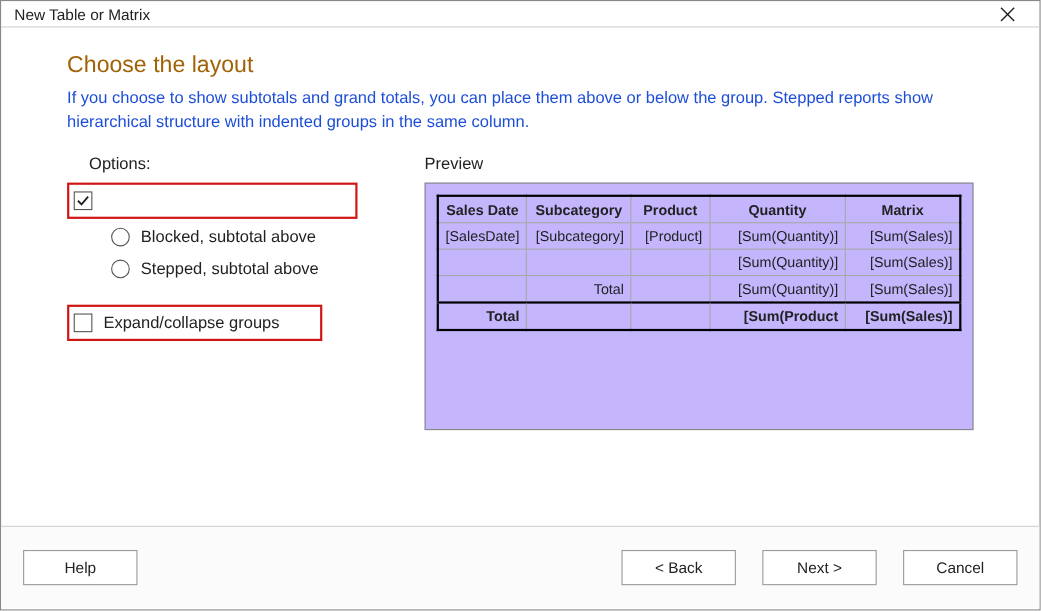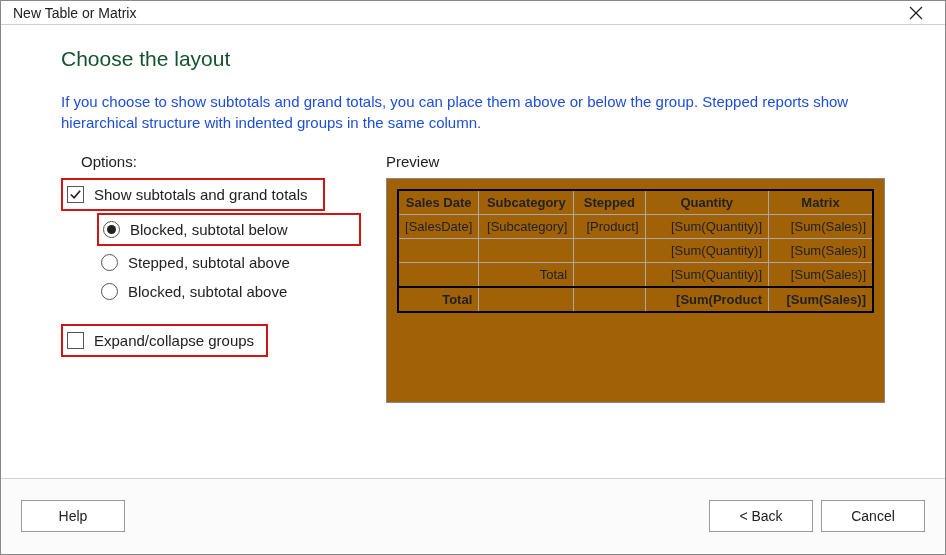--- a/index.html
+++ b/index.html
@@ -27,22 +27,22 @@
     display: flex; align-items: center; justify-content: center;
     cursor: pointer;
   }
   .close-btn svg { width: 14px; height: 14px; }
   .content {
     padding: 22px 60px 10px 60px;
     height: calc(100% - 40px - 60px);
   }
   .page-title {
     font-size: 21px;
-    margin-bottom: 20px;
-    color: #14532d;
+    margin-bottom: 8px;
+    color: #a16207;
   }
   .desc {
     font-size: 15px;
     line-height: 1.4;
     margin-bottom: 20px;
     color: #1d4ed8;
   }
   .columns {
     display: flex;
     gap: 15px;
@@ -61,21 +61,21 @@
     padding: 6px 4px;
     font-size: 15px;
   }
   .opt-indent { margin-left: 36px; }
   .hl {
     border: 2px solid #d01515;
     margin: 2px 0;
   }
   .hl.narrow { width: 264px; }
   .hl.indent { width: 264px; margin-left: 36px; }
-  .hl.narrow2 { width: 207px; }
+  .hl.narrow2 { width: 232px; }
   .checkbox {
     width: 17px; height: 17px;
     border: 1.4px solid #555;
     display: flex; align-items: center; justify-content: center;
     flex-shrink: 0;
     background: #fff;
   }
   .checkbox svg { width: 13px; height: 13px; display: none; }
   .checkbox.checked svg { display: block; }
   .radio {
@@ -89,21 +89,21 @@
   .radio .dot {
     width: 9px; height: 9px; border-radius: 50%;
     background: #222; display: none;
   }
   .radio.selected .dot { display: block; }
   .preview-box {
     border: 1px solid #888;
     width: 100%;
     height: 225px;
     padding: 10px;
-    background: #a16207;
+    background: #c4b5fd;
   }
   .preview-table {
     border: 2px solid #000;
     width: 100%;
     border-collapse: collapse;
     font-size: 13px;
   }
   .preview-table th, .preview-table td {
     border: 1px solid #a8a8a8;
     padding: 4px 6px;
@@ -125,21 +125,21 @@
   .c2 { width: 20%; }
   .c3 { width: 15%; }
   .c4 { width: 26%; }
   .c5 { width: 22%; }
   .button-bar {
     height: 75px;
     border-top: 1px solid #d0d0d0;
     display: flex;
     align-items: center;
     padding: 0 20px;
-    gap: 8px;
+    gap: 24px;
     background: #fbfbfb;
   }
   .spacer { flex: 1; }
   .btn {
     min-width: 104px;
     height: 32px;
     border: 1px solid #999;
     background: #fff;
     display: flex; align-items: center; justify-content: center;
     font-size: 14px;
@@ -168,41 +168,32 @@
     <div class="left-col">
       <div class="section-label" style="margin-left:20px;">Options:</div>
 
       <div class="hl narrow">
         <div class="opt-row">
           <span class="checkbox checked">
             <svg viewBox="0 0 14 14">
                 <polyline points="2,7 5.5,10.5 12,3" fill="none" stroke="#222" stroke-width="1.8"></polyline>
               </svg>
           </span>
-          <span>Show subtotals and grand totals</span>
         </div>
       </div>
 
-      <div class="hl indent">
-        <div class="opt-row">
-          <span class="radio selected">
-              <span class="dot"></span>
-            </span>
-          <span>Blocked, subtotal below</span>
-        </div>
+
+      <div class="opt-row opt-indent">
+        <span class="radio"></span>
+        <span>Blocked, subtotal above</span>
       </div>
 
       <div class="opt-row opt-indent">
         <span class="radio"></span>
         <span>Stepped, subtotal above</span>
-      </div>
-
-      <div class="opt-row opt-indent">
-        <span class="radio"></span>
-        <span>Blocked, subtotal above</span>
       </div>
 
       <div class="opt-gap"></div>
 
       <div class="hl narrow2">
         <div class="opt-row">
           <span class="checkbox">
             
           </span>
           <span>Expand/collapse groups</span>
@@ -218,21 +209,21 @@
               <col class="c1">
               <col class="c2">
               <col class="c3">
               <col class="c4">
               <col class="c5">
             </colgroup>
           <thead>
             <tr>
               <th>Sales Date</th>
               <th>Subcategory</th>
-              <th>Stepped</th>
+              <th>Product</th>
               <th>Quantity</th>
               <th>Matrix</th>
             </tr>
           </thead>
           <tbody>
             <tr>
               <td>[SalesDate]</td>
               <td>[Subcategory]</td>
               <td>[Product]</td>
               <td class="num">[Sum(Quantity)]</td>
@@ -263,14 +254,15 @@
         </table>
       </div>
     </div>
   </div>
 </div>
 
 <div class="button-bar">
   <div class="btn">Help</div>
   <div class="spacer"></div>
   <div class="btn">&lt; Back</div>
+  <div class="btn">Next &gt;</div>
   <div class="btn">Cancel</div>
 </div>
 
 </body></html>

